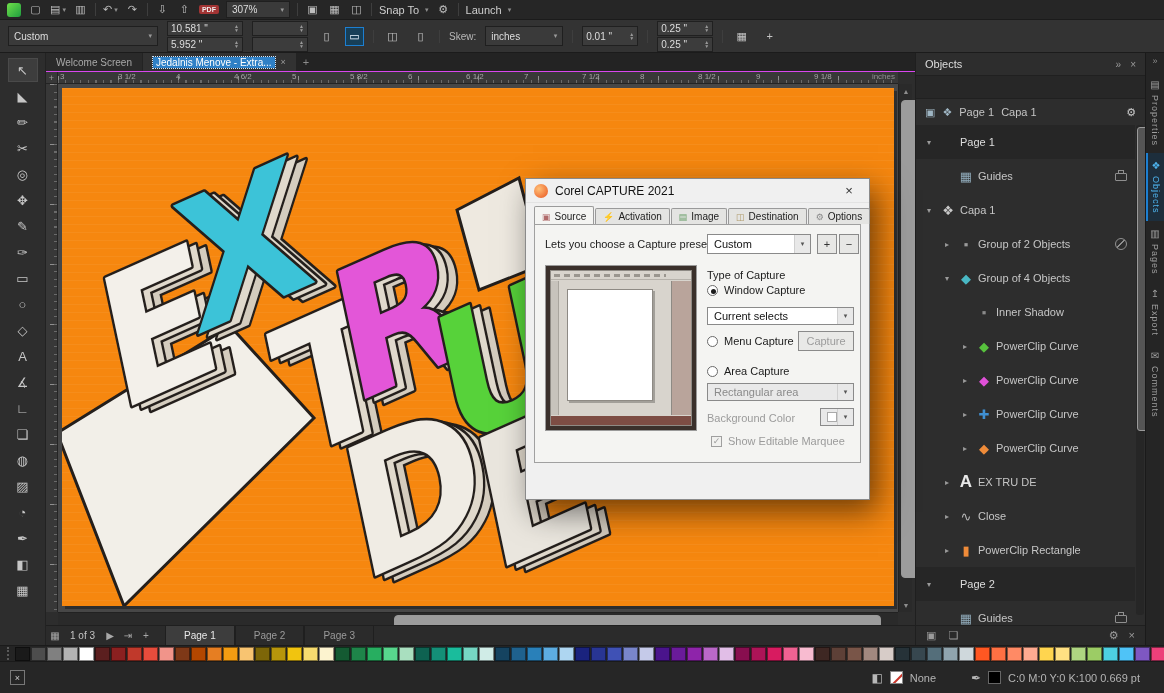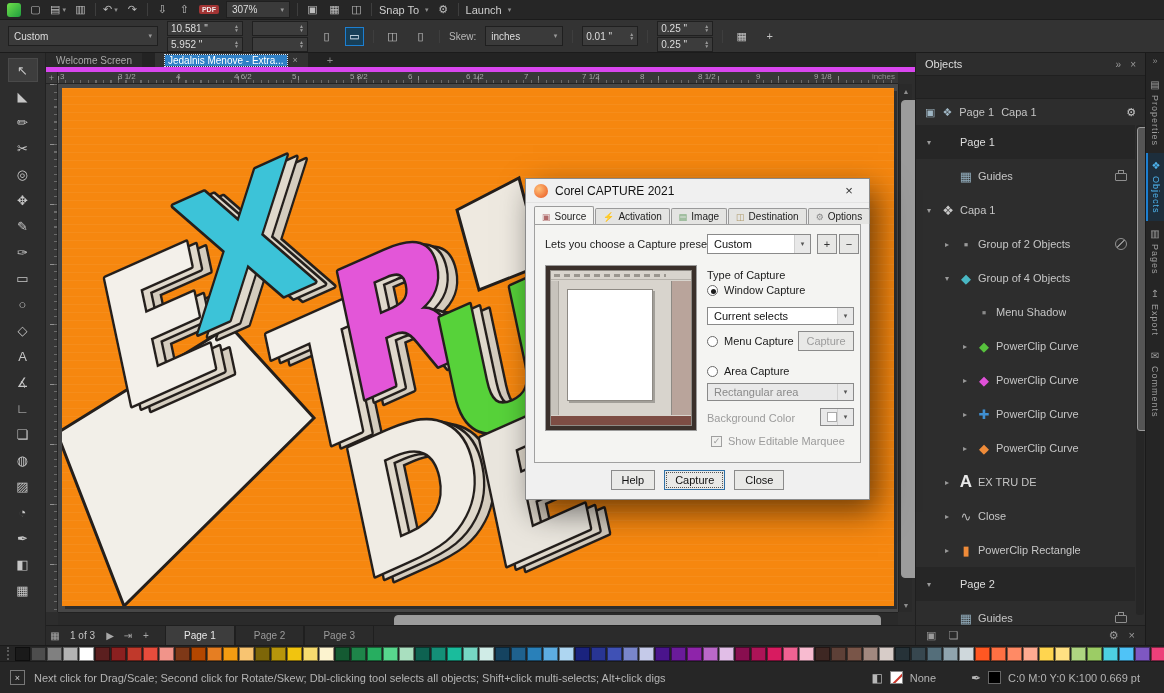--- a/index.html
+++ b/index.html
@@ -21,21 +21,21 @@
   .propbar{position:absolute;left:0;top:20px;width:1164px;height:33px;background:#333333;display:flex;align-items:center;gap:9px;padding:0 8px;border-bottom:1px solid #1b1b1b}
   .stack{display:flex;flex-direction:column;gap:1px}
   .pfield{width:76px;height:15px;background:#3c3c3c;border:1px solid #202020;color:#ddd;font-size:10px;display:flex;align-items:center;justify-content:space-between;padding:0 3px}
   .pfield.small{width:56px}
   .spin{display:flex;flex-direction:column;font-size:5px;line-height:4px;color:#9a9a9a}
   .pbtn{width:19px;height:19px;display:flex;align-items:center;justify-content:center;border:1px solid transparent;color:#c4c4c4;font-size:11px}
   .pbtn[data-active="true"]{background:#173f58;border-color:#1d7fd1;color:#e8f4ff}
   .plabel{color:#b9b9b9;font-size:10px}
 
   
-  .doctabs{position:absolute;left:46px;top:53px;width:869px;height:19px;background:#232323;display:flex;align-items:stretch;gap:13px;border-bottom:5px solid #d946ef}
+  .doctabs{position:absolute;left:46px;top:53px;width:869px;height:19px;background:#232323;display:flex;align-items:stretch;gap:1px;border-bottom:1px solid #d946ef}
   .doctab{display:flex;align-items:center;gap:6px;padding:0 10px;background:#2a2a2a;color:#a8a8a8;font-size:10px}
   .doctab[data-active="true"]{background:#323232;color:#fff}
   .doctab .rename{background:#2f80c6;outline:1px dotted #cfe7ff;padding:0 3px;color:#fff}
   .doctab .tclose{color:#9a9a9a;font-size:9px}
   .newtab{width:18px;display:flex;align-items:center;justify-content:center;color:#8d8d8d}
 
   
   .toolbox{position:absolute;left:0;top:53px;width:46px;height:592px;background:#2d2d2d;border-right:1px solid #222;display:flex;flex-direction:column;align-items:center;padding-top:5px;gap:2px}
   .tool{width:30px;height:24px;display:flex;align-items:center;justify-content:center;color:#c6c6c6;font-size:13px}
   .tool[data-name="pick-tool"]{background:#3d3d3d;border:1px solid #4a4a4a}
@@ -541,21 +541,21 @@
         <div class="obj-row" data-name="object-row" data-indent="1">
           <span class="obj-arrow" data-name="expand-arrow-icon">▾</span>
           <span class="obj-glyph" data-name="object-icon" style="color: rgb(73, 184, 196);">◆</span>
           <span class="obj-label" data-name="object-label">Group of 4 Objects</span>
           <span class="right-icon" data-name="row-status-icon"></span>
         </div>
 
         <div class="obj-row" data-name="object-row" data-indent="2">
           <span class="obj-arrow" data-name="expand-arrow-icon"></span>
           <span class="obj-glyph" data-name="object-icon" style="color: rgb(138, 138, 138);">▪</span>
-          <span class="obj-label" data-name="object-label">Menu Shadow</span>
+          <span class="obj-label" data-name="object-label">Inner Shadow</span>
           <span class="right-icon" data-name="row-status-icon"></span>
         </div>
 
         <div class="obj-row" data-name="object-row" data-indent="2">
           <span class="obj-arrow" data-name="expand-arrow-icon">▸</span>
           <span class="obj-glyph" data-name="object-icon" style="color: rgb(87, 193, 61);">◆</span>
           <span class="obj-label" data-name="object-label">PowerClip Curve</span>
           <span class="right-icon" data-name="row-status-icon"></span>
         </div>
 
@@ -735,21 +735,20 @@
         <span class="swatch" data-name="color-swatch" style="background: rgb(79, 195, 247);"></span>
         <span class="swatch" data-name="color-swatch" style="background: rgb(126, 87, 194);"></span>
         <span class="swatch" data-name="color-swatch" style="background: rgb(236, 64, 122);"></span>
       </span>
   </div>
 
   <div class="statusbar" data-name="status-bar">
     <span class="stbox" data-name="status-cursor-icon">
         <span data-name="x-glyph">×</span>
       </span>
-    <span data-name="status-hint-text">Next click for Drag/Scale; Second click for Rotate/Skew; Dbl-clicking tool selects all objects; Shift+click multi-selects; Alt+click digs</span>
     <span class="fillgrp" data-name="fill-status">
       <span class="bucket" data-name="fill-icon">◧</span>
       <span class="swnone" data-name="no-fill-swatch"></span>
       <span data-name="fill-value-label">None</span>
     </span>
     <span class="outlgrp" data-name="outline-status">
       <span class="bucket" data-name="outline-pen-icon">✒</span>
       <span class="swblack" data-name="outline-color-swatch"></span>
       <span data-name="outline-value-label">C:0 M:0 Y:0 K:100  0.669 pt</span>
     </span>
@@ -842,26 +841,15 @@
       </div>
 
       <div class="rrow" style="left:176px;top:210px" data-name="show-editable-marquee-checkbox">
         <span class="checkbox" data-name="checkbox-icon">
             <span data-name="check-glyph">✓</span>
           </span>
         <span class="dlabel" data-disabled="true" style="position:static" data-name="checkbox-label">Show Editable Marquee</span>
       </div>
     </div>
 
-    <div class="dfooter" data-name="dialog-footer">
-      <div class="dbtn" data-name="help-button">
-          <span data-name="help-button-label">Help</span>
-        </div>
-      <div class="dbtn default" data-name="capture-button">
-          <span data-name="capture-button-label">Capture</span>
-        </div>
-      <div class="dbtn" data-name="close-button">
-          <span data-name="close-button-label">Close</span>
-        </div>
-    </div>
   </div>
 
 </div>
 
 </body></html>

